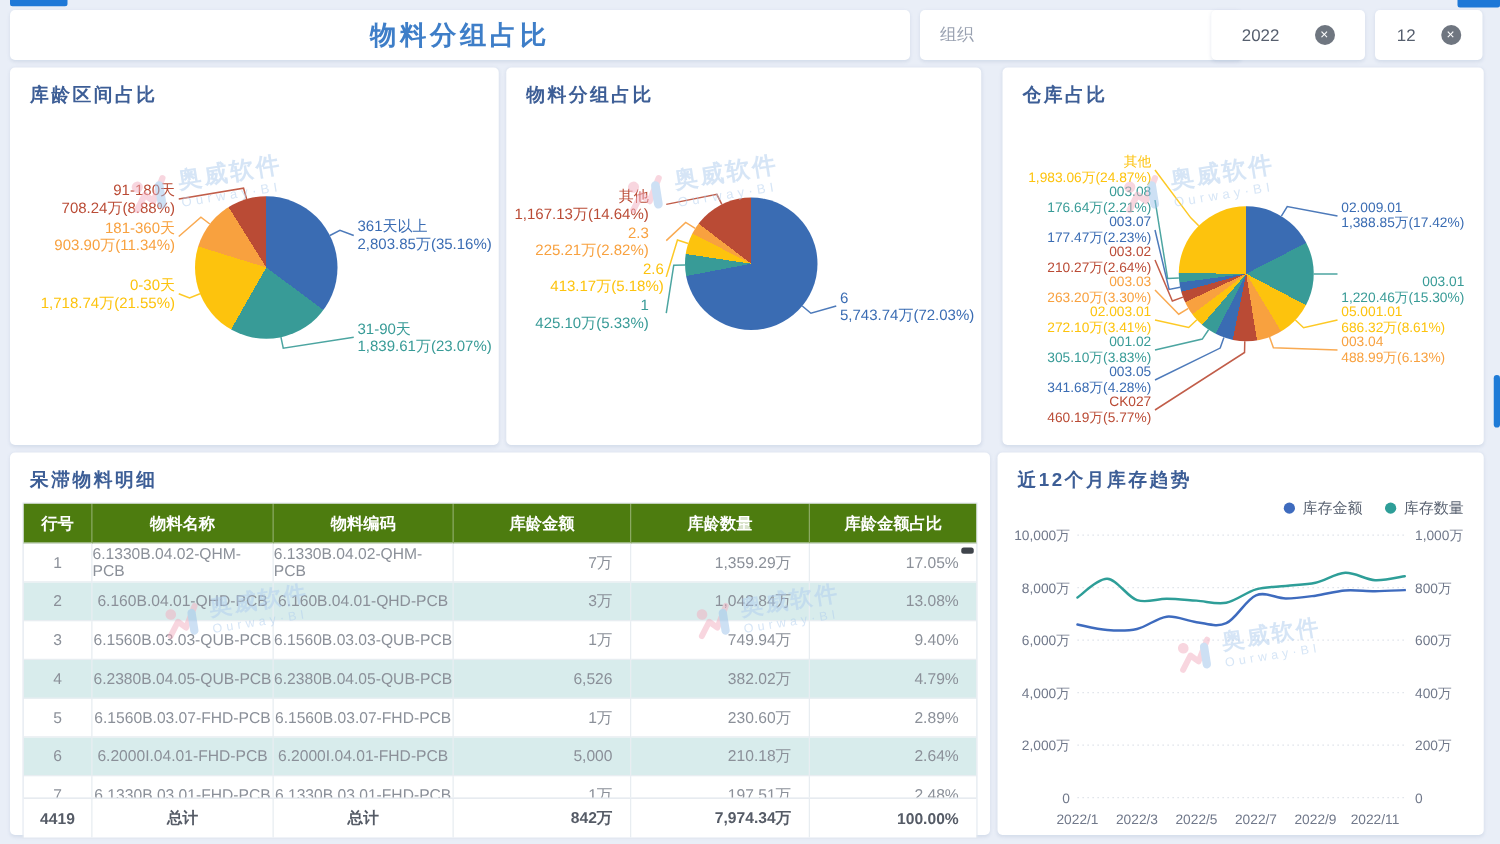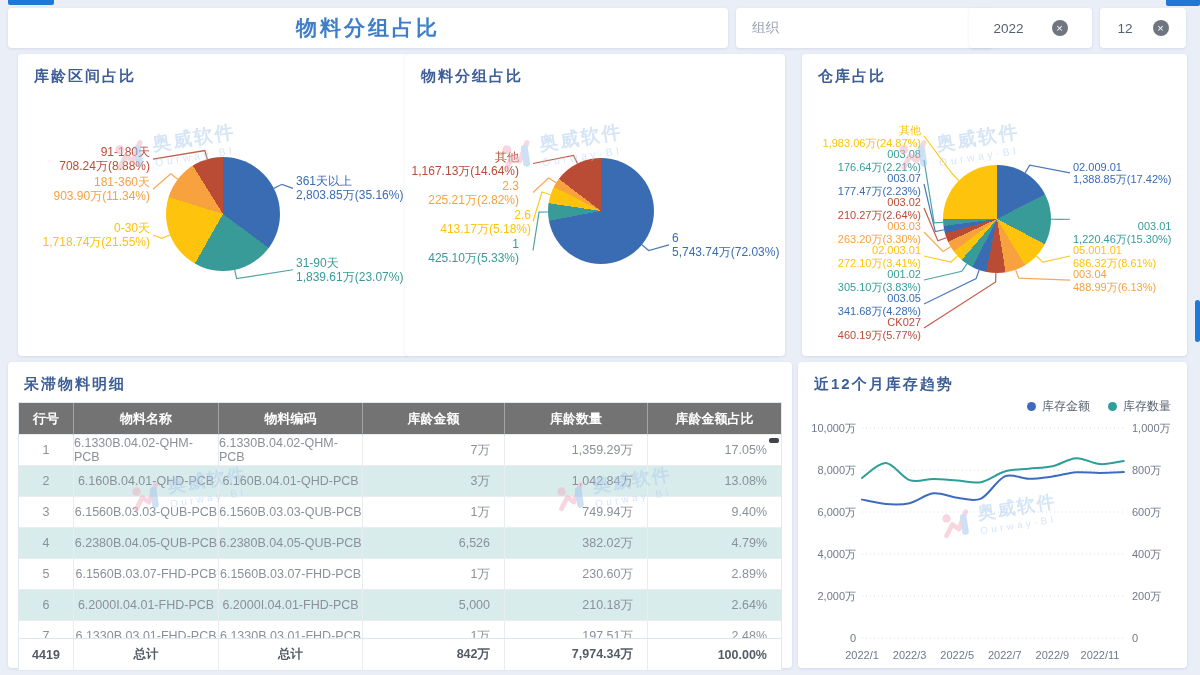--- a/index.html
+++ b/index.html
@@ -22,21 +22,21 @@
   .connectors{position:absolute;left:0;top:0;pointer-events:none;}
   .pie-lab{position:absolute;font-size:12px;line-height:14px;white-space:nowrap;transform:translateY(-50%);}
   .pie-lab.small{font-size:11px;line-height:12.5px;}
   .wm{position:absolute;display:flex;align-items:center;gap:5px;opacity:.5;transform:rotate(-9deg);pointer-events:none;}
   .wm .tcol{display:flex;flex-direction:column;}
   .wm .t1{font-size:19px;font-weight:700;color:#AFCDEE;letter-spacing:2px;}
   .wm .t2{font-size:10.5px;color:#AFCDEE;letter-spacing:3.5px;margin-top:-1px;}
   .table-card{left:8px;top:362px;width:784px;height:306px;}
   .tbl{margin:8px 10px 0;position:relative;border:1px solid #E2E8EF;}
   .trow{display:grid;grid-template-columns:55px 145px 144px 142px 143px 133px;}
-  .tbl-head{height:32px;background:#737373;}
+  .tbl-head{height:32px;background:#4d7c0f;}
   .tbl-head .tc{color:#fff;font-weight:700;font-size:13px;border-right:1px solid rgba(255,255,255,.35);display:flex;align-items:center;justify-content:center;}
   .tbl-body{height:203px;overflow:hidden;}
   .drow{height:31px;background:#fff;}
   .drow.alt{background:#D8ECEC;}
   .tc{display:flex;align-items:center;justify-content:center;font-size:12.5px;color:#8B9099;border-right:1px solid #E8EDF1;border-bottom:1px solid #E8EDF1;overflow:hidden;}
   .tc.num{justify-content:flex-end;padding-right:14px;}
   .trow .tc:last-child{border-right:none;}
   .total-row{height:31px;background:#fff;border-top:1px solid #DFE5EC;}
   .total-row .tc{color:#555B66;font-weight:700;border-bottom:none;}
   .mini-thumb{position:absolute;right:2px;top:35px;width:10px;height:5px;background:#3F444B;border-radius:2px;}
@@ -62,21 +62,21 @@
 </div>
 <div class="card filter-card filter-year">
   <span>2022</span>
   <span class="clear">×</span>
 </div>
 <div class="card filter-card filter-month">
   <span>12</span>
   <span class="clear">×</span>
 </div>
 
-<div class="card chart-card" style="left:8px;width:391px;margin-left:10px;">
+<div class="card chart-card" style="left:8px;width:391px;">
   <div class="card-title">库龄区间占比</div>
   <div class="pie-stage">
       <svg class="connectors" width="391" height="258">
         <polyline points="189.30397212042254,73.20369803715283 186.82565192891033,64.55165035880856 135,73.20369803715283" fill="none" stroke="#BA4B35" stroke-width="1.2" opacity="0.9"></polyline>
         <polyline points="159.85163298775188,93.20596378504867 152.72294345950218,87.71216859321424 135,103.20369803715283" fill="none" stroke="#F8A13F" stroke-width="1.2" opacity="0.9"></polyline>
         <polyline points="151.9961508846632,148.96644888765405 143.62712207697845,152.27694081728364 135,148.96644888765405" fill="none" stroke="#FDC30D" stroke-width="1.2" opacity="0.9"></polyline>
         <polyline points="255.91680402427016,102.37815252652406 263.9562993965234,98.33259766229102 275,102.37815252652406" fill="none" stroke="#3A6CB3" stroke-width="1.2" opacity="0.9"></polyline>
         <polyline points="216.75169164524286,183.77542239620539 218.60722190501804,192.5820680377115 275,183.77542239620539" fill="none" stroke="#389B97" stroke-width="1.2" opacity="0.9"></polyline>
       </svg>
       <div class="pie-disc" style="left: 148px; top: 71px; width: 114px; height: 114px; background: conic-gradient(rgb(58, 108, 179) 0deg, rgb(58, 108, 179) 126.576deg, rgb(56, 155, 151) 126.576deg, rgb(56, 155, 151) 209.628deg, rgb(253, 195, 13) 209.628deg, rgb(253, 195, 13) 287.208deg, rgb(248, 161, 63) 287.208deg, rgb(248, 161, 63) 328.032deg, rgb(186, 75, 53) 328.032deg, rgb(186, 75, 53) 360deg);"></div>

